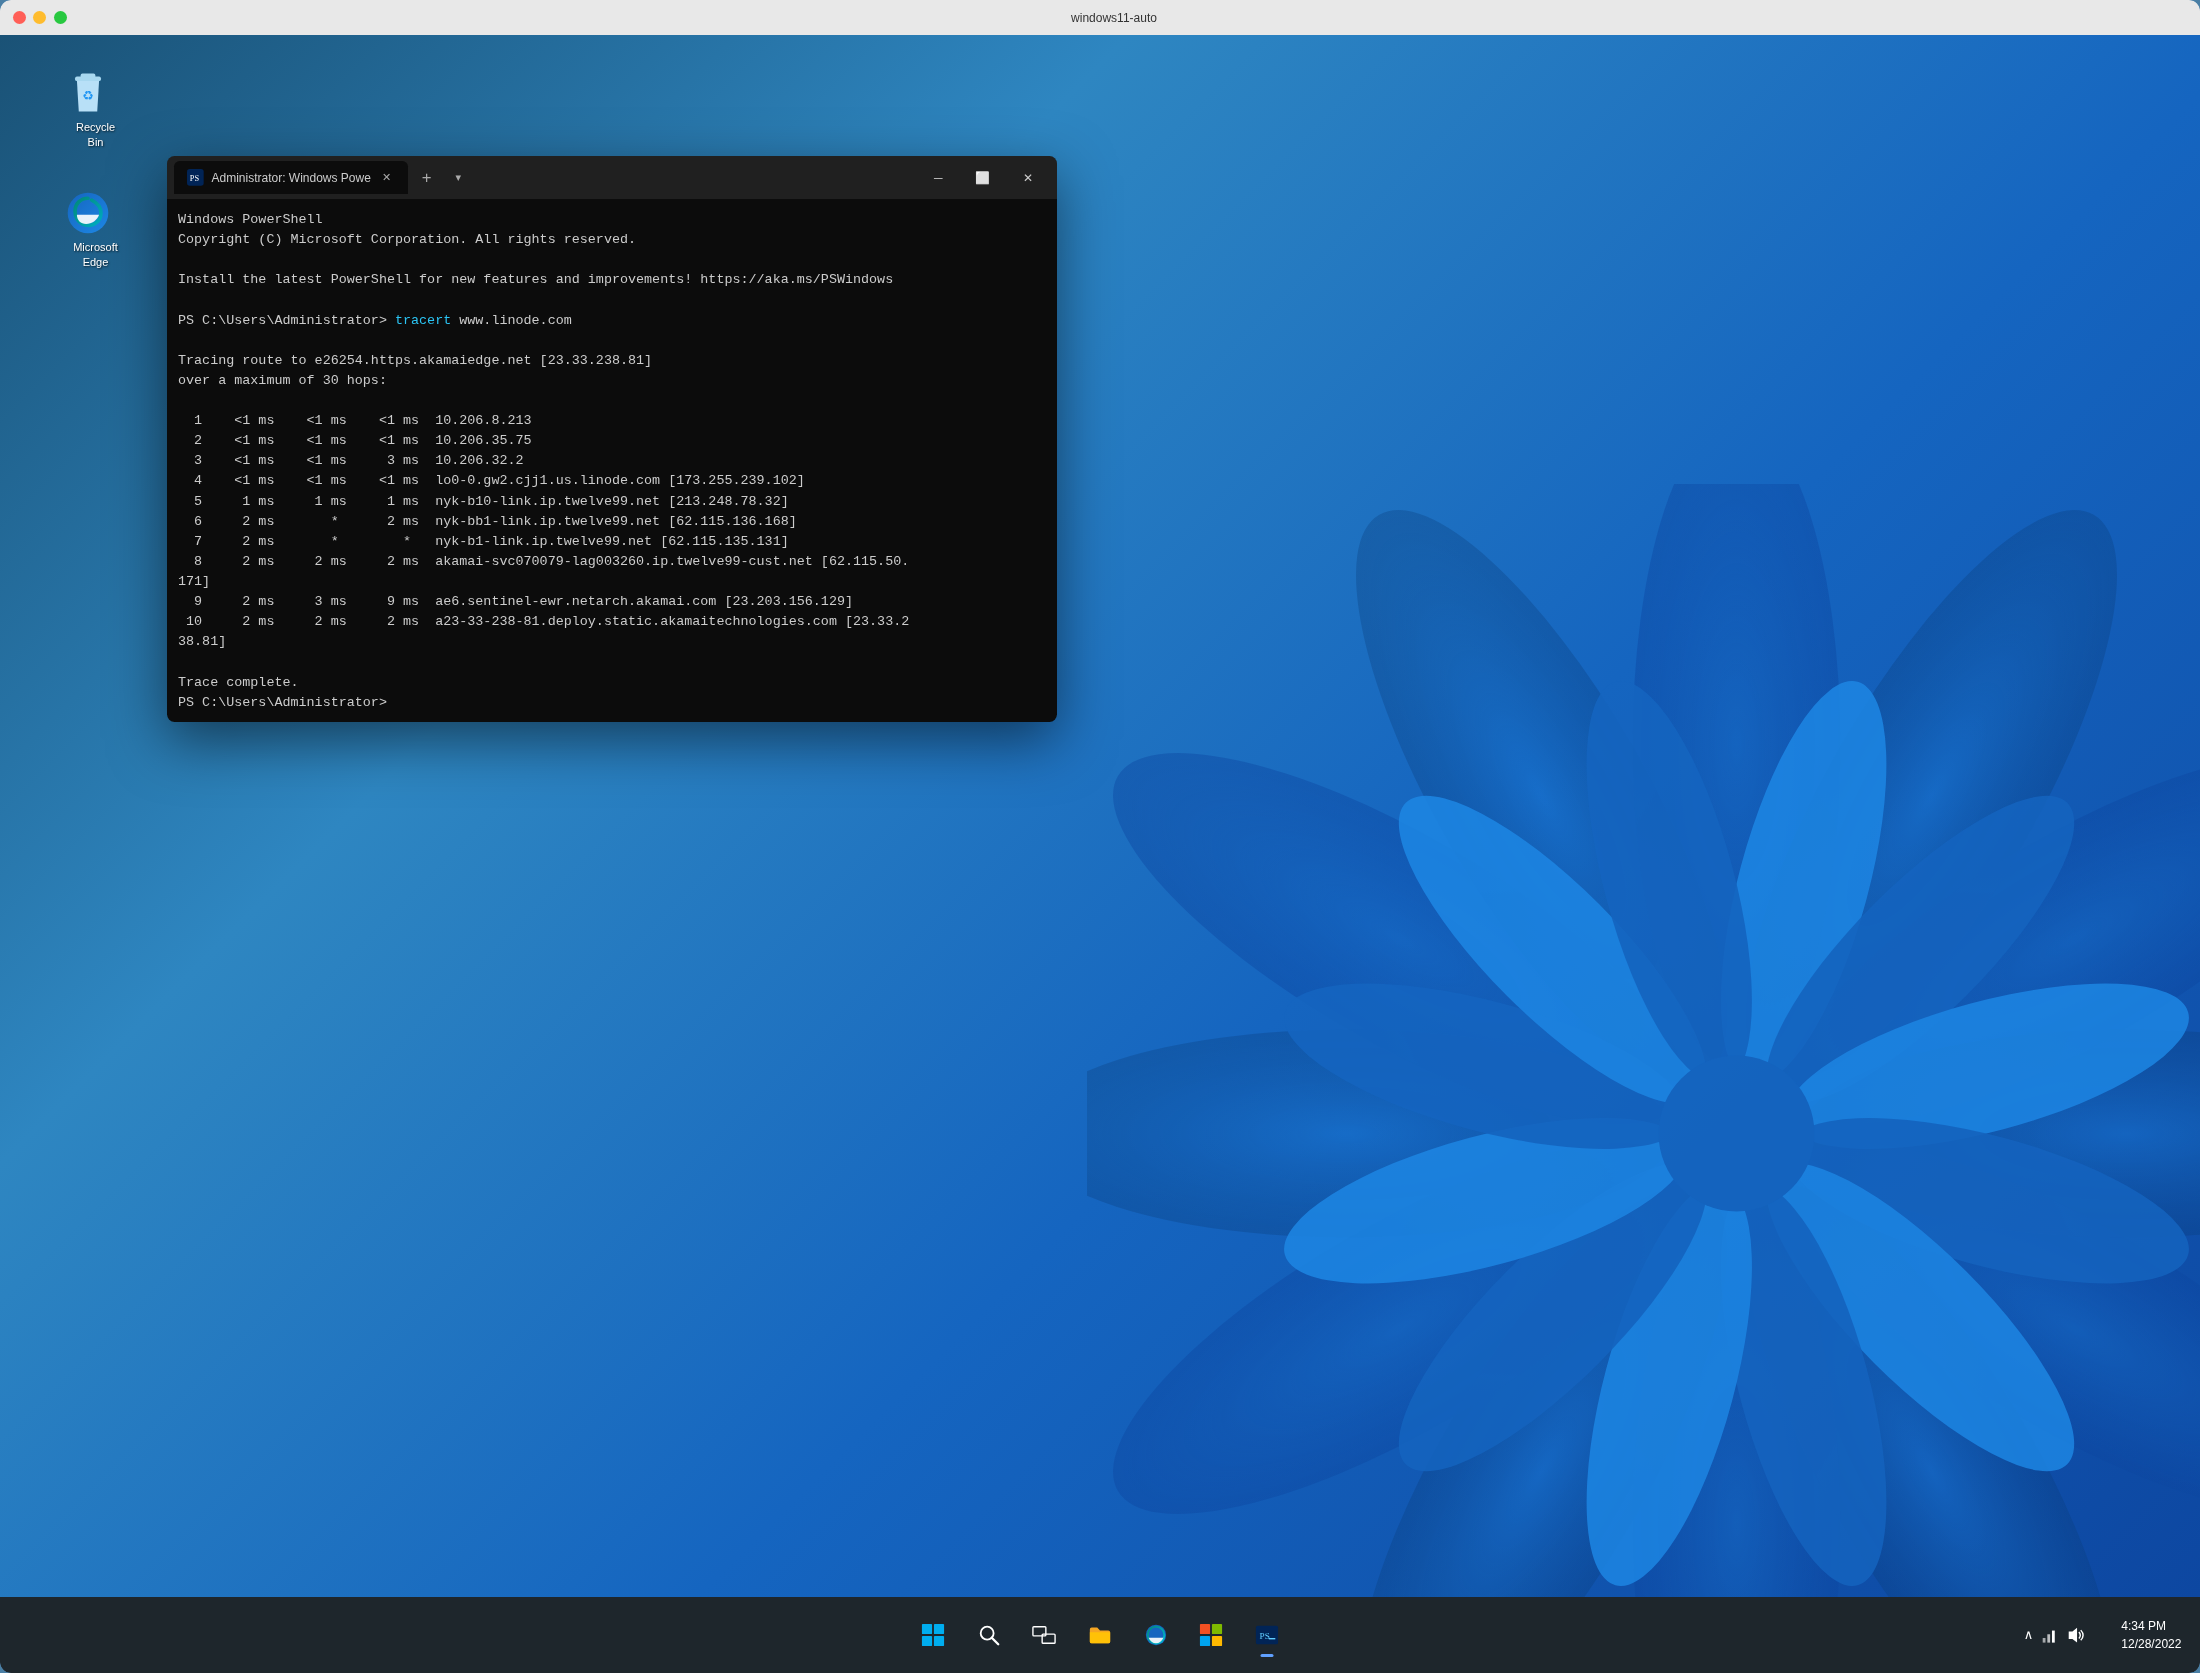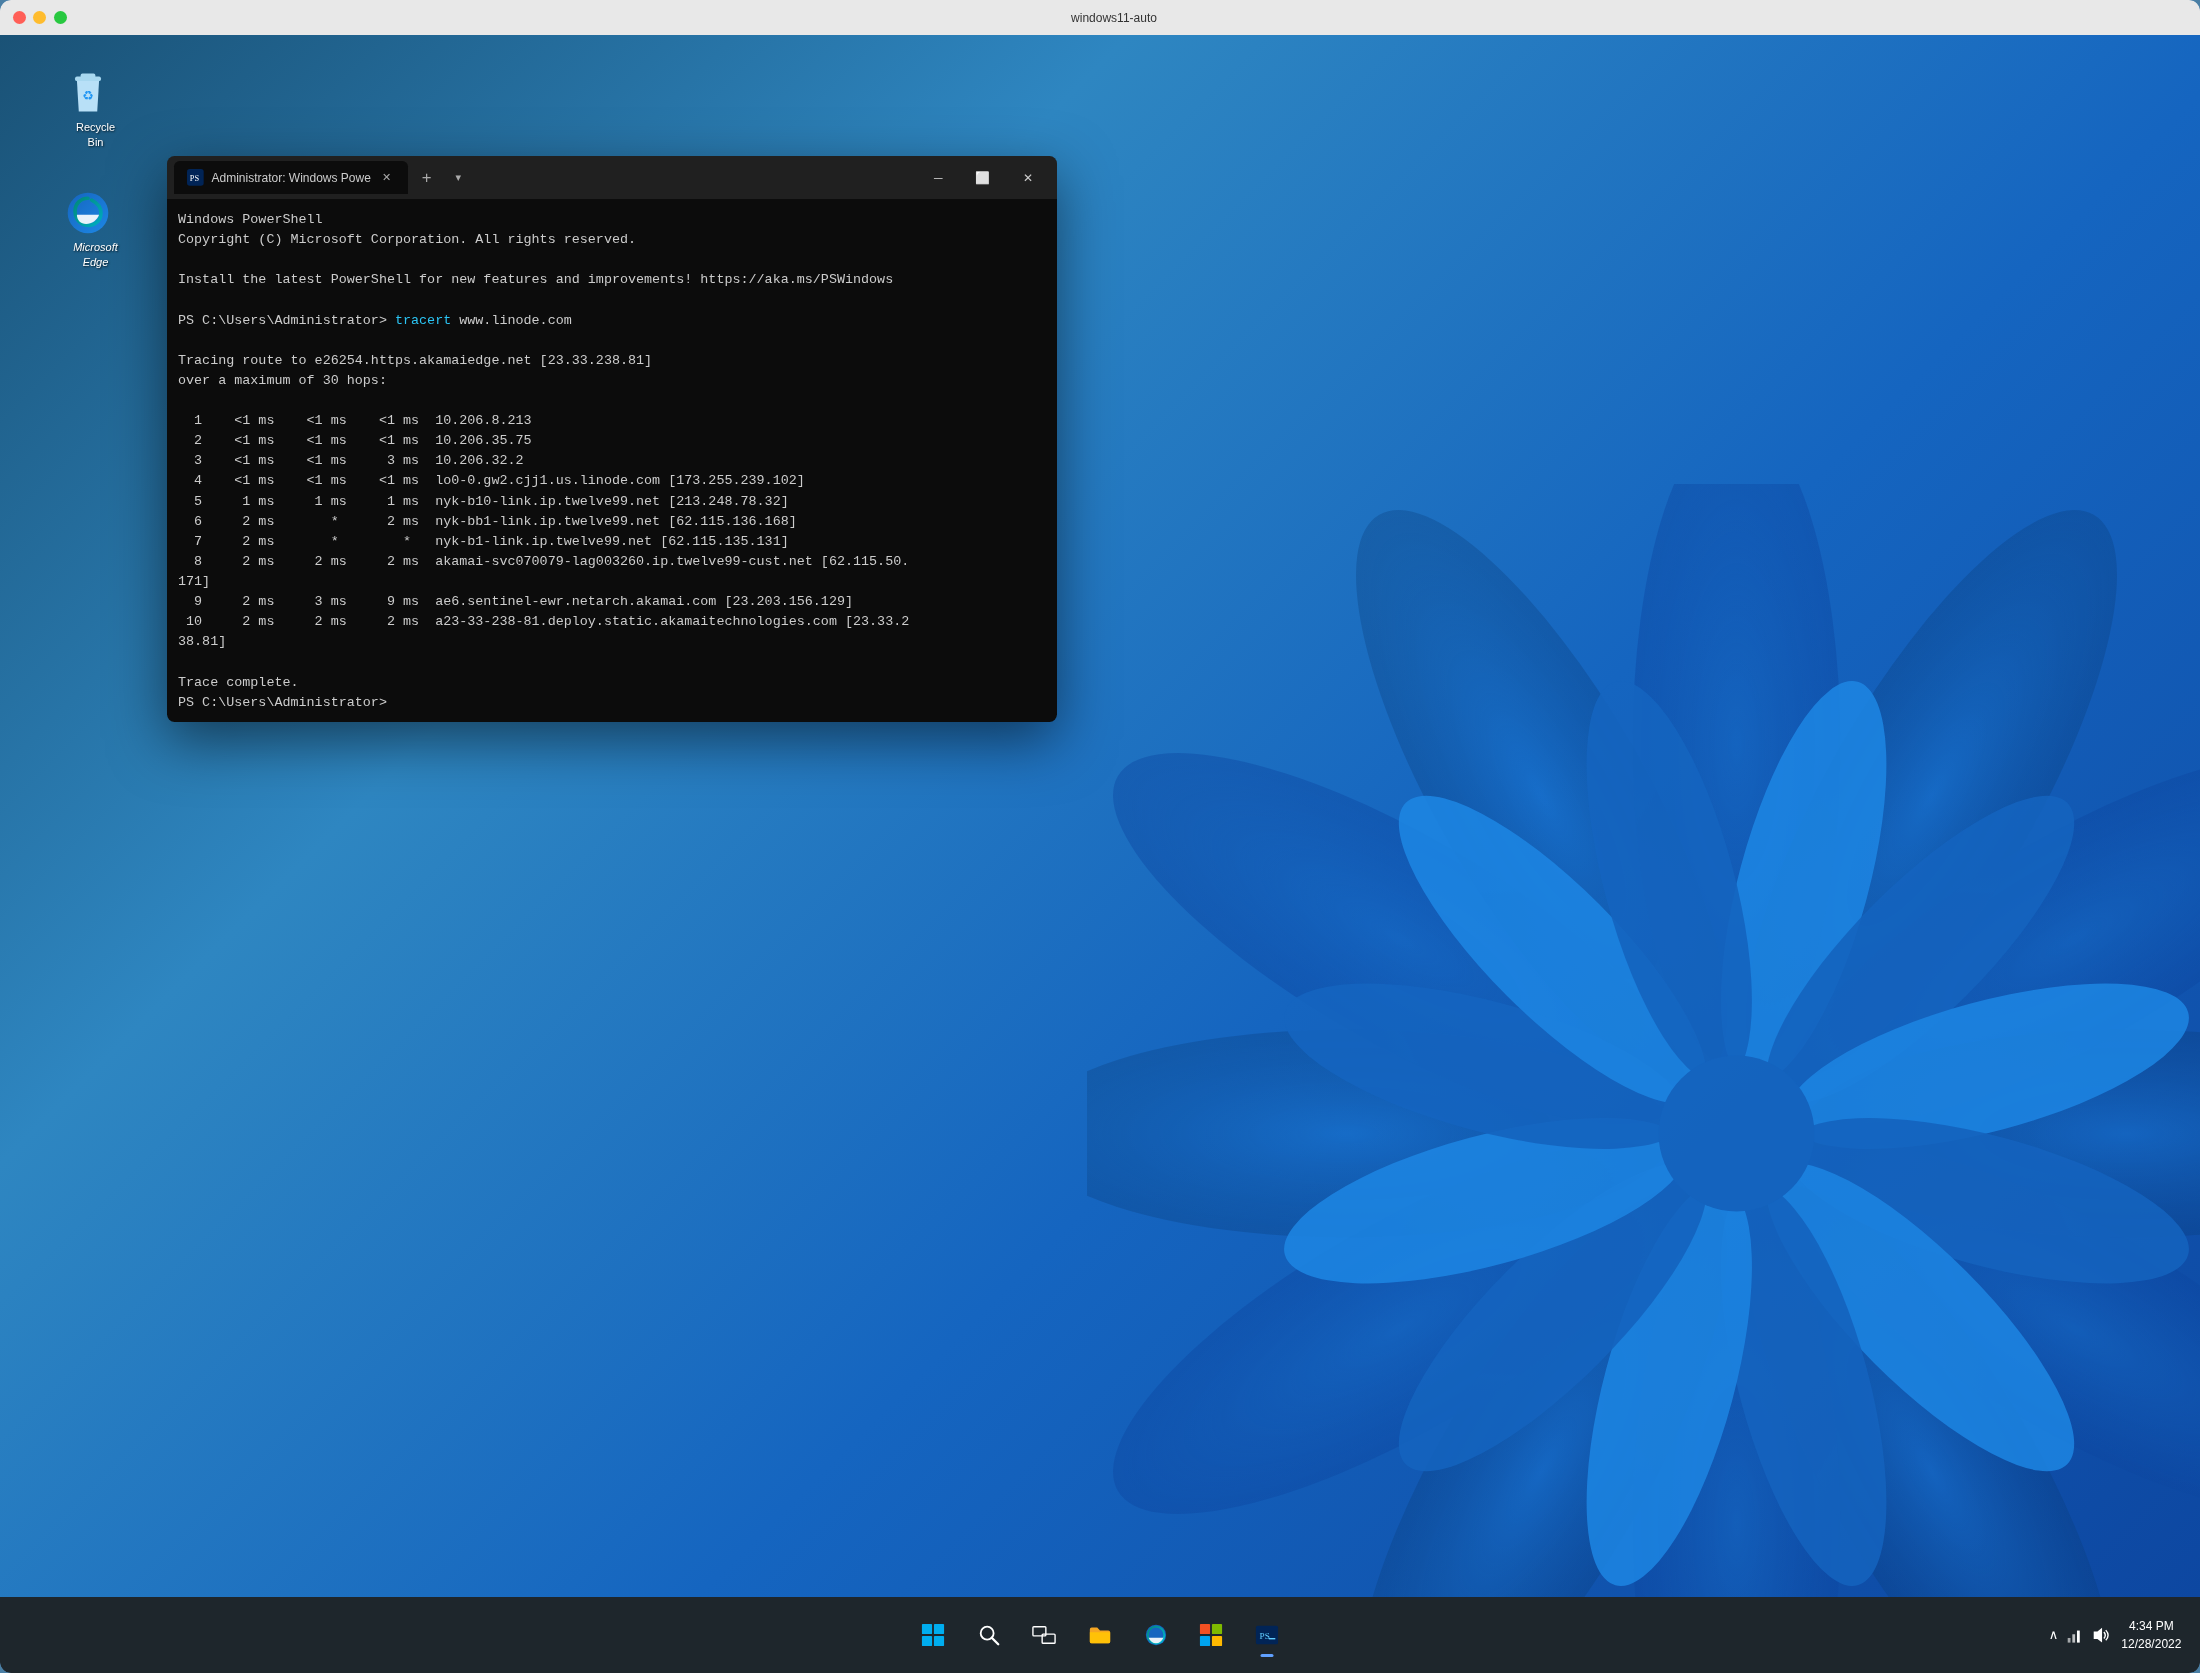--- a/index.html
+++ b/index.html
@@ -145,22 +145,23 @@
       position: absolute;
       right: 18.6px;
       display: flex;
       align-items: center;
       gap: 11px;
     }
 
     .taskbar-time {
       color: white;
       font-size: 12px;
-      text-align: center;
+      text-align: left;
       line-height: 1.5;
+      margin-left: 25px;
     }
 
     .taskbar-sys {
       display: flex;
       align-items: center;
       gap: 5.6px;
       color: white;
     }
 
     
@@ -355,21 +356,21 @@
           <rect x="18" y="5" width="16" height="5" rx="2" fill="#a8d8f0"></rect>
 
           <path d="M14 13 L16 46 L36 46 L38 13 Z" fill="#b8e0f7"></path>
 
           <text x="26" y="34" text-anchor="middle" font-size="14" fill="#2196f3">♻</text>
         </svg>
       </div>
       <span class="icon-label">Recycle Bin</span>
     </div>
 
-    <div class="desktop-icon" style="top: 148px; left: 46px; font-style: italic;">
+    <div class="desktop-icon" style="top: 148px; left: 46px;">
       <div class="icon-image edge-icon-container">
         <svg viewBox="0 0 52 52" xmlns="http://www.w3.org/2000/svg">
           <defs>
             <linearGradient id="edgeGrad1" x1="0%" y1="0%" x2="100%" y2="100%">
               <stop offset="0%" stop-color="#00897b"></stop>
               <stop offset="100%" stop-color="#00acc1"></stop>
             </linearGradient>
             <linearGradient id="edgeGrad2" x1="0%" y1="0%" x2="100%" y2="100%">
               <stop offset="0%" stop-color="#1565c0"></stop>
               <stop offset="100%" stop-color="#1e88e5"></stop>

